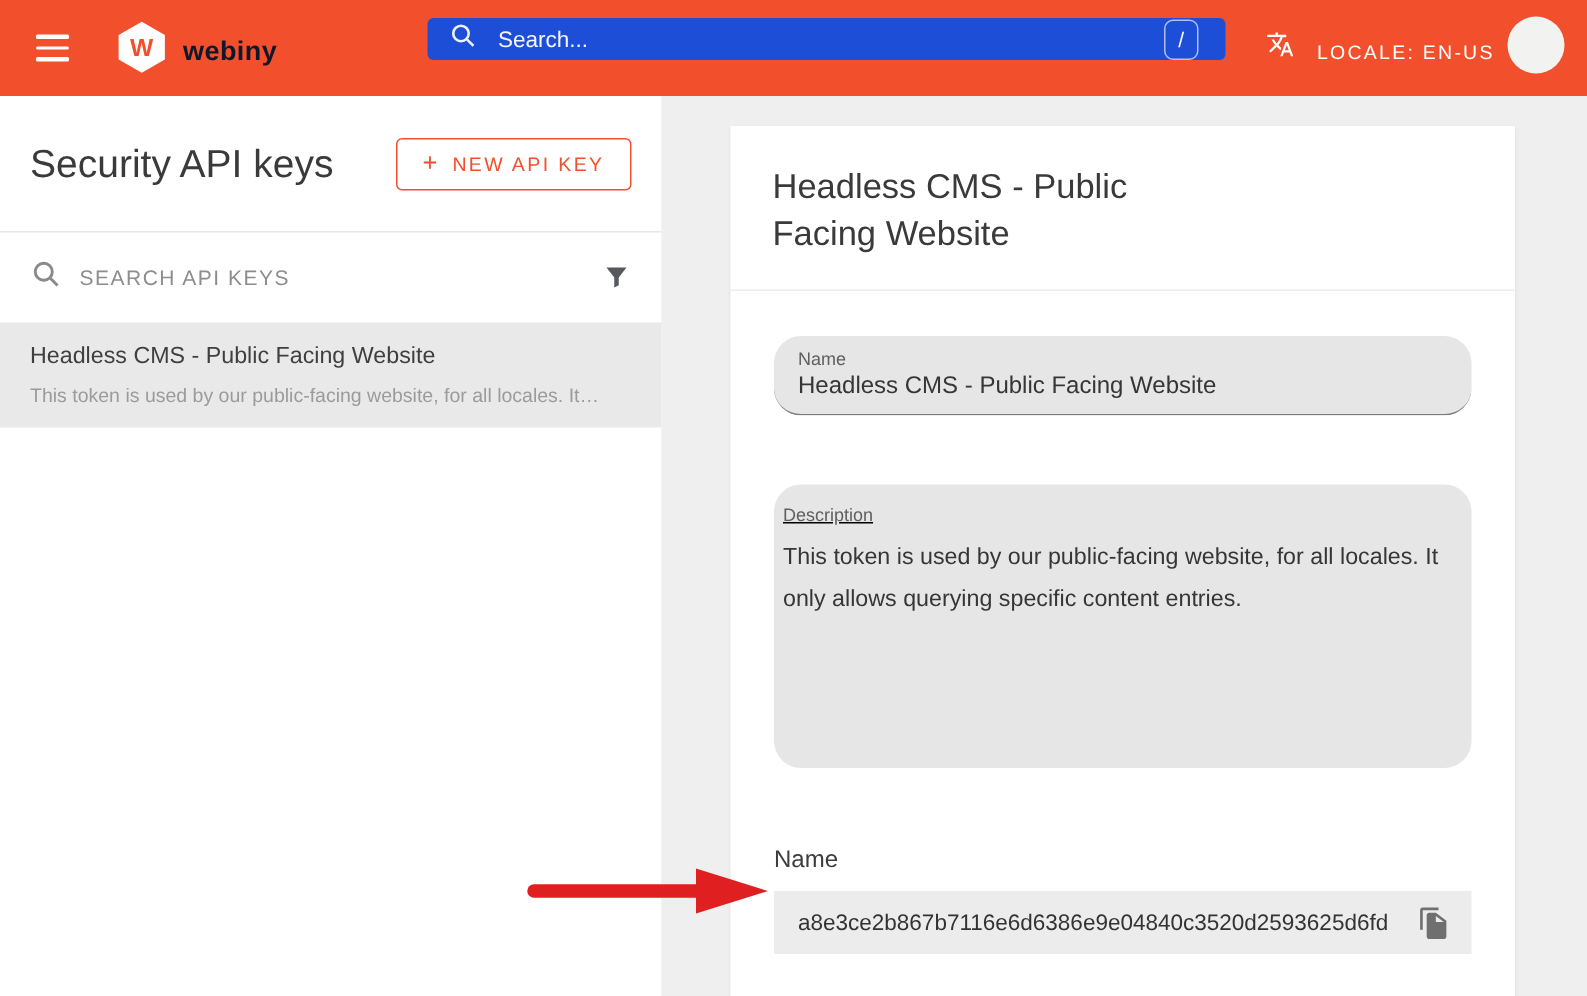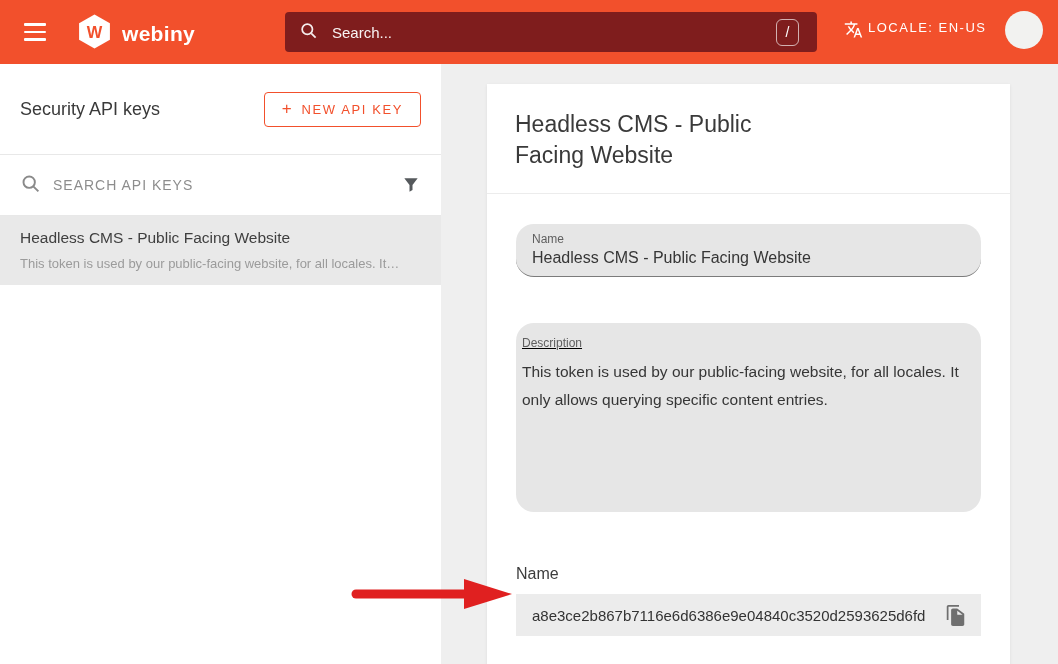--- a/index.html
+++ b/index.html
@@ -7,40 +7,40 @@
     font-family:"Liberation Sans", sans-serif; background:#efefef; }
 
   
   .topbar { position:absolute; top:0; left:0; width:1058px; height:64px;
     background:#f2502c; z-index:5; }
   .hamburger { position:absolute; left:24px; top:21px; width:24px; height:22px;
     background:none; border:none; cursor:pointer; display:flex;
     flex-direction:column; justify-content:space-between; padding:2px 0; }
   .hamburger span { display:block; width:22px; height:2.6px; background:#fff; border-radius:1px; }
   .logo { position:absolute; left:76px; top:13px; display:flex; align-items:center; gap:9px; cursor:pointer; }
-  .brand { color:#ffffff; font-size:21px; font-weight:700; letter-spacing:.3px; }
-  .searchbar { position:absolute; left:285px; top:12px; width:532px; height:40px;
-    background:#7f1d1d; border-radius:4px; display:flex; align-items:center; padding:0 14px; }
+  .brand { color:#0f172a; font-size:18px; font-weight:700; letter-spacing:.3px; }
+  .searchbar { position:absolute; left:285px; top:12px; width:532px; height:28px;
+    background:#1d4ed8; border-radius:4px; display:flex; align-items:center; padding:0 14px; }
   .searchbar svg { flex:0 0 auto; }
   .searchbar input { flex:1; margin-left:14px; background:transparent; border:none; outline:none;
     color:#fff; font-size:15px; font-family:"Liberation Sans", sans-serif; }
   .searchbar input::placeholder { color:rgba(255,255,255,.95); opacity:1; }
   .slash { flex:0 0 auto; width:23px; height:27px; border:1px solid rgba(255,255,255,.65);
     border-radius:6px; color:#fff; font-size:14px; display:flex; align-items:center;
     justify-content:center; margin-right:4px; }
-  .locale { position:absolute; left:844px; top:20px; display:flex; align-items:flex-start;
-    gap:5px; color:#fff; font-size:13px; letter-spacing:1.5px; cursor:pointer; }
+  .locale { position:absolute; left:844px; top:20px; display:flex; align-items:flex-end;
+    gap:15px; color:#fff; font-size:13px; letter-spacing:1.5px; cursor:pointer; }
   .avatar { position:absolute; left:1005px; top:11px; width:38px; height:38px;
     border-radius:50%; background:#f2f2f0; cursor:pointer; }
 
   
   .sidebar { position:absolute; top:64px; left:0; width:441px; bottom:0; background:#fff; }
   .panel-header { height:91px; display:flex; align-items:center; justify-content:space-between;
     padding:0 20px; border-bottom:1px solid #e8e8e8; }
-  .page-title { font-size:18px; font-weight:400; color:#3a3a3a; }
+  .page-title { font-size:26px; font-weight:400; color:#3a3a3a; }
   .new-btn { display:flex; align-items:center; gap:10px; background:#fff;
     border:1px solid #f2502c; border-radius:4px; height:35px; padding:0 17px;
     color:#f2502c; font-size:13px; letter-spacing:1.6px; cursor:pointer;
     font-family:"Liberation Sans", sans-serif; }
   .new-btn .plus { font-size:17px; letter-spacing:0; font-weight:400; }
   .panel-search { height:61px; display:flex; align-items:center; padding:0 20px;
     border-bottom:1px solid #e8e8e8; }
   .panel-search input { flex:1; margin-left:12px; border:none; outline:none; background:transparent;
     font-size:14px; letter-spacing:1px; color:#0c4a6e; font-family:"Liberation Sans", sans-serif; }
   .panel-search input::placeholder { color:#8d8d8d; opacity:1; }

